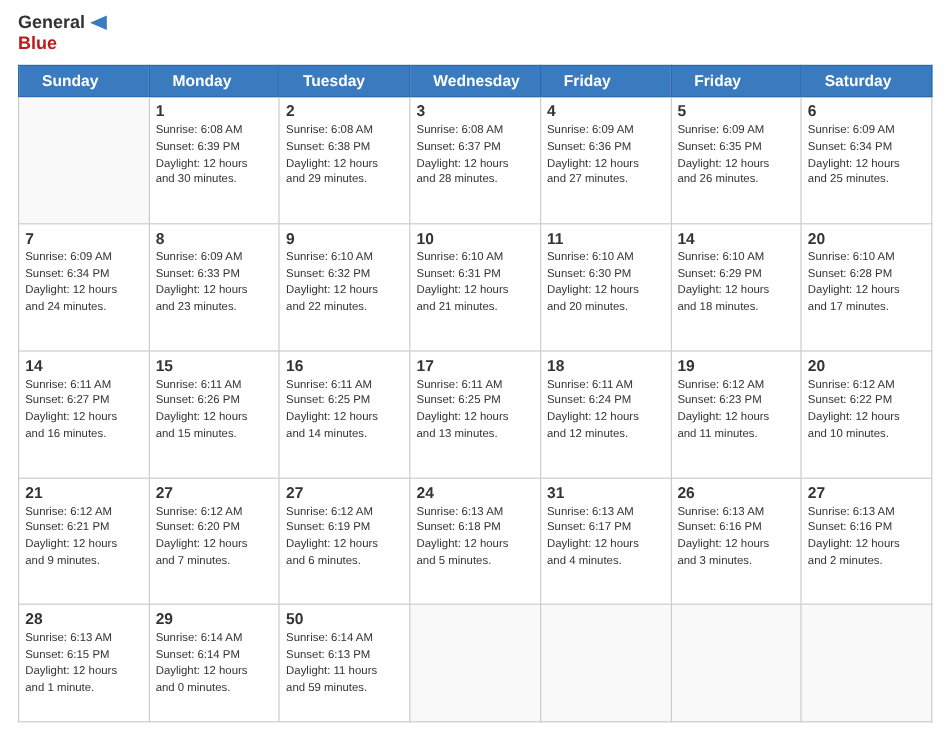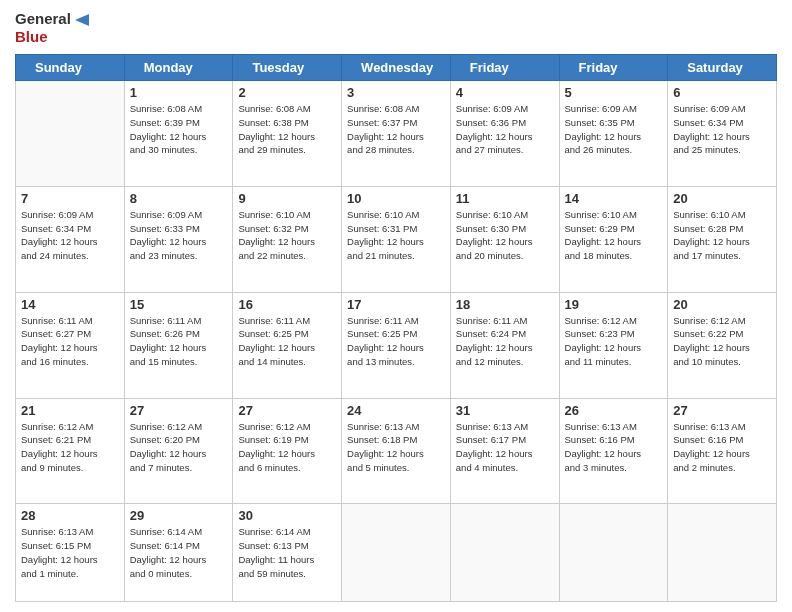--- a/index.html
+++ b/index.html
@@ -235,21 +235,21 @@
         <tr class="last-row">
           <td>
             <span class="day-num">28</span>
             <div class="day-info">Sunrise: 6:13 AM<br>Sunset: 6:15 PM<br>Daylight: 12 hours<br>and 1 minute.</div>
           </td>
           <td>
             <span class="day-num">29</span>
             <div class="day-info">Sunrise: 6:14 AM<br>Sunset: 6:14 PM<br>Daylight: 12 hours<br>and 0 minutes.</div>
           </td>
           <td>
-            <span class="day-num">30</span>
+            <span class="day-num">50</span>
             <div class="day-info">Sunrise: 6:14 AM<br>Sunset: 6:13 PM<br>Daylight: 11 hours<br>and 59 minutes.</div>
           </td>
           <td class="empty-cell"></td>
           <td class="empty-cell"></td>
           <td class="empty-cell"></td>
           <td class="empty-cell"></td>
         </tr>
       </tbody>
   </table>
 </div>

